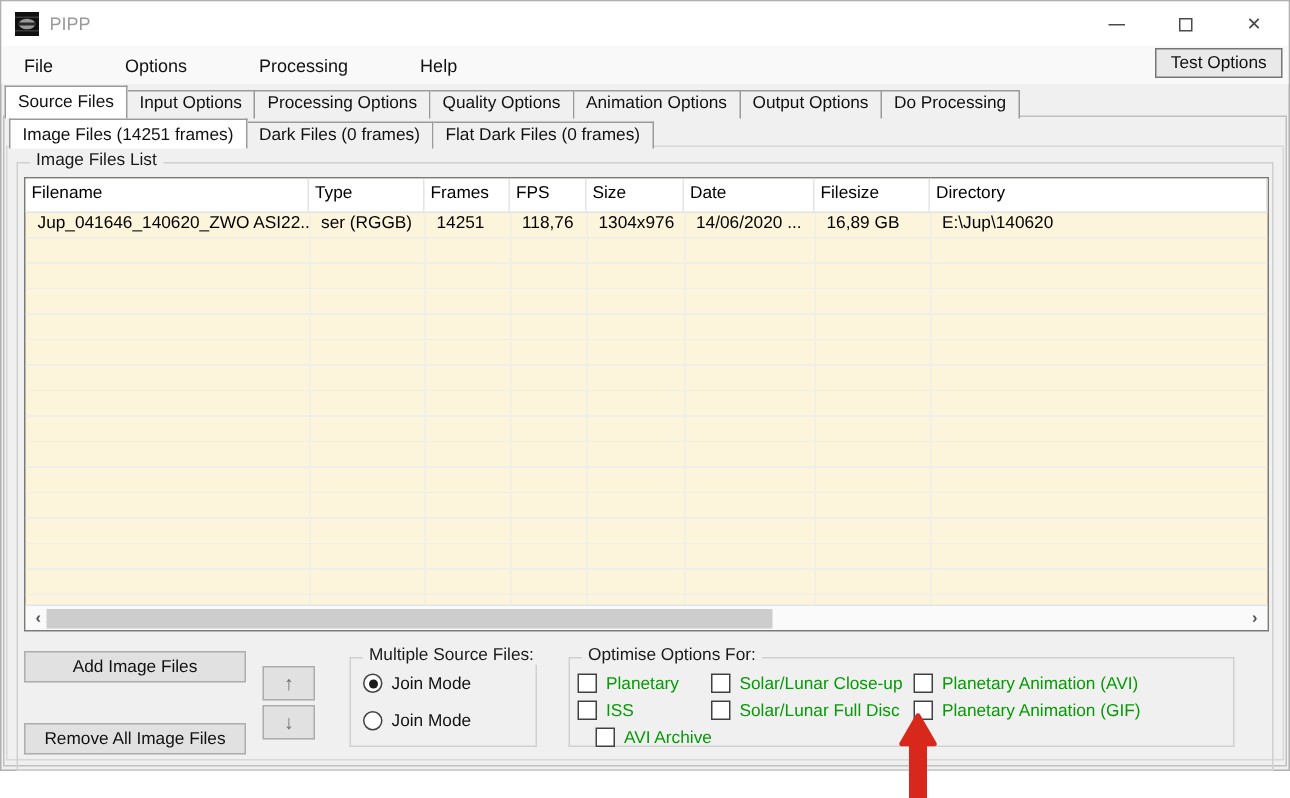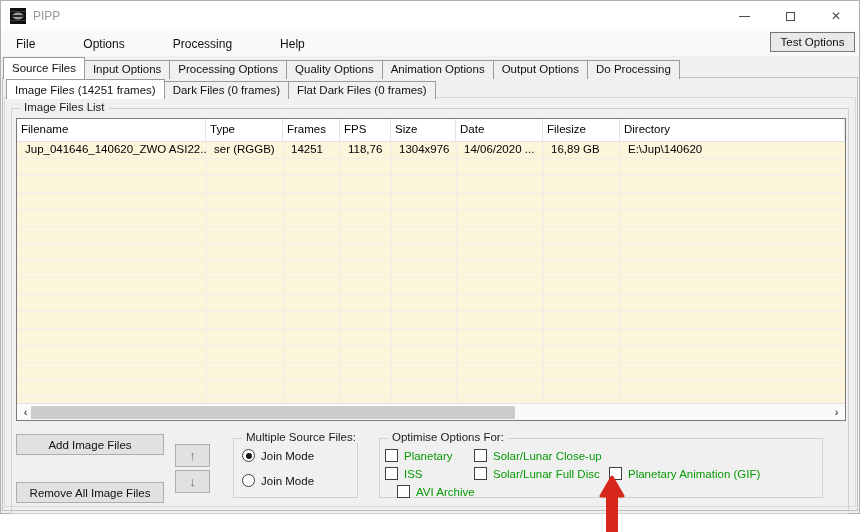--- a/index.html
+++ b/index.html
@@ -231,20 +231,24 @@
 
     <div class="chk-row" style="left:94px; top:10px">
       <span class="chk"></span>
       <span class="chk-label">Solar/Lunar Close-up</span>
     </div>
     <div class="chk-row" style="left:94px; top:28px">
       <span class="chk"></span>
       <span class="chk-label">Solar/Lunar Full Disc</span>
     </div>
 
+    <div class="chk-row" style="left:229px; top:10px">
+      <span class="chk"></span>
+      <span class="chk-label">Planetary Animation (AVI)</span>
+    </div>
     <div class="chk-row" style="left:229px; top:28px">
       <span class="chk"></span>
       <span class="chk-label">Planetary Animation (GIF)</span>
     </div>
   </div>
 
 </div>
 
 <svg class="annot-arrow" viewBox="0 0 40 62">
   <path d="M17 7 L28 26 L21.5 26 L21.5 62 L12.5 62 L12.5 26 L6 26 Z" fill="#d8281c" stroke="#d8281c" stroke-width="3" stroke-linejoin="round"></path>

